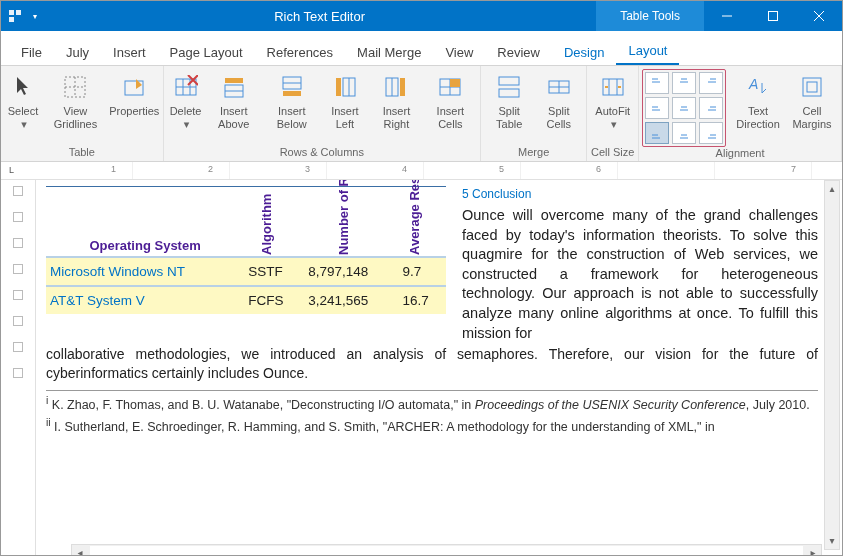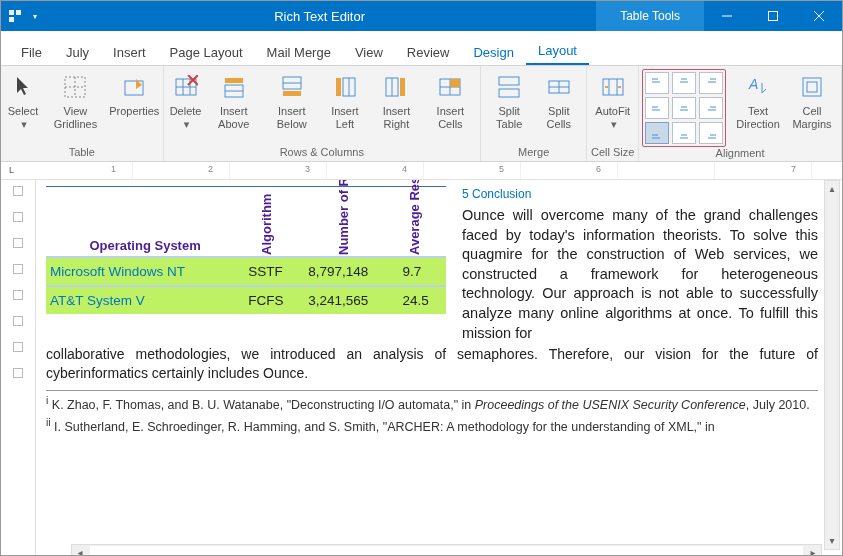--- a/index.html
+++ b/index.html
@@ -33,21 +33,21 @@
 .vgutter{width:35px;background:#fff;border-right:1px solid #e0e0e0;display:flex;flex-direction:column;align-items:center;padding-top:6px;gap:16px}
 .vg{width:10px;height:10px;border:1px solid #bbb}
 .page{flex:1;background:#fff;overflow:hidden;position:relative;padding:6px 24px 0 10px}
 .content{display:flex;gap:16px;font-size:14px;color:#222}
 .tablecol{flex:0 0 400px}
 table{width:100%;border-collapse:collapse;font-size:13.5px;border-top:1.5px solid #3a6ea5}
 th{text-align:center;vertical-align:bottom;padding:4px 4px 3px;font-weight:600;border-bottom:1.5px solid #3a6ea5;color:#4c1d95;font-size:13px}
 th.rot{height:70px}
 th.rot>div{transform:rotate(-90deg);transform-origin:left bottom;white-space:nowrap;width:14px;position:relative;left:50%;bottom:-2px;font-weight:600}
 td{padding:6px 4px;color:#222}
-tbody tr{border-top:2px solid #b8d1e6;background:#bef264}
+tbody tr{border-top:2px solid #b8d1e6;background:#fef9c3}
 tbody tr .os{color:#0173c7}
 .textcol{flex:1;font-size:14.5px;text-align:justify;line-height:1.35}
 .h5{color:#0173c7;font-size:12px;font-weight:400;margin-bottom:4px}
 .bodytext{font-size:14px;line-height:1.38;text-align:justify;margin-top:2px;color:#222}
 .fnotes{font-size:12.5px;font-style:italic;color:#333;line-height:1.3;margin-top:6px;border-top:1px solid #999;padding-top:3px}
 .fnotes p{margin-bottom:3px;font-style:normal}
 .fnotes em{font-style:italic}
 .hscroll{position:absolute;bottom:2px;left:35px;right:20px;height:16px;background:#f0f0f0;border:1px solid #ddd;display:flex;align-items:center}
 .hsc-ar{width:16px;text-align:center;color:#666;font-size:10px;cursor:pointer}
 .hsc-track{flex:1;background:#fff;height:12px;margin:0 2px;position:relative}
@@ -89,20 +89,21 @@
         </svg>
       </div>
   </div>
 </div>
 
 <div class="tabs">
   <div class="tab">File</div>
   <div class="tab">July</div>
   <div class="tab">Insert</div>
   <div class="tab">Page Layout</div>
+  <div class="tab">References</div>
   <div class="tab">Mail Merge</div>
   <div class="tab">View</div>
   <div class="tab">Review</div>
   <div class="tab design">Design</div>
   <div class="tab layout">Layout</div>
 </div>
 
 <div class="ribbon">
   <div class="group">
     <div class="group-items">
@@ -374,21 +375,21 @@
             <tr>
                 <td class="os">Microsoft Windows NT</td>
                 <td>SSTF</td>
                 <td>8,797,148</td>
                 <td>9.7</td>
               </tr>
             <tr>
                 <td class="os">AT&amp;T System V</td>
                 <td>FCFS</td>
                 <td>3,241,565</td>
-                <td>24.5</td>
+                <td>16.7</td>
               </tr>
           </tbody>
         </table>
       </div>
       <div class="textcol">
         <div class="h5">5 Conclusion</div>
         <div>Ounce will overcome many of the grand challenges faced by today's information theorists. To solve this quagmire for the construction of Web services, we constructed a framework for heterogeneous technology. Our approach is not able to successfully analyze many online algorithms at once. To fulfill this mission for</div>
       </div>
     </div>
     <div class="bodytext">collaborative methodologies, we introduced an analysis of semaphores. Therefore, our vision for the future of cyberinformatics certainly includes Ounce.</div>

